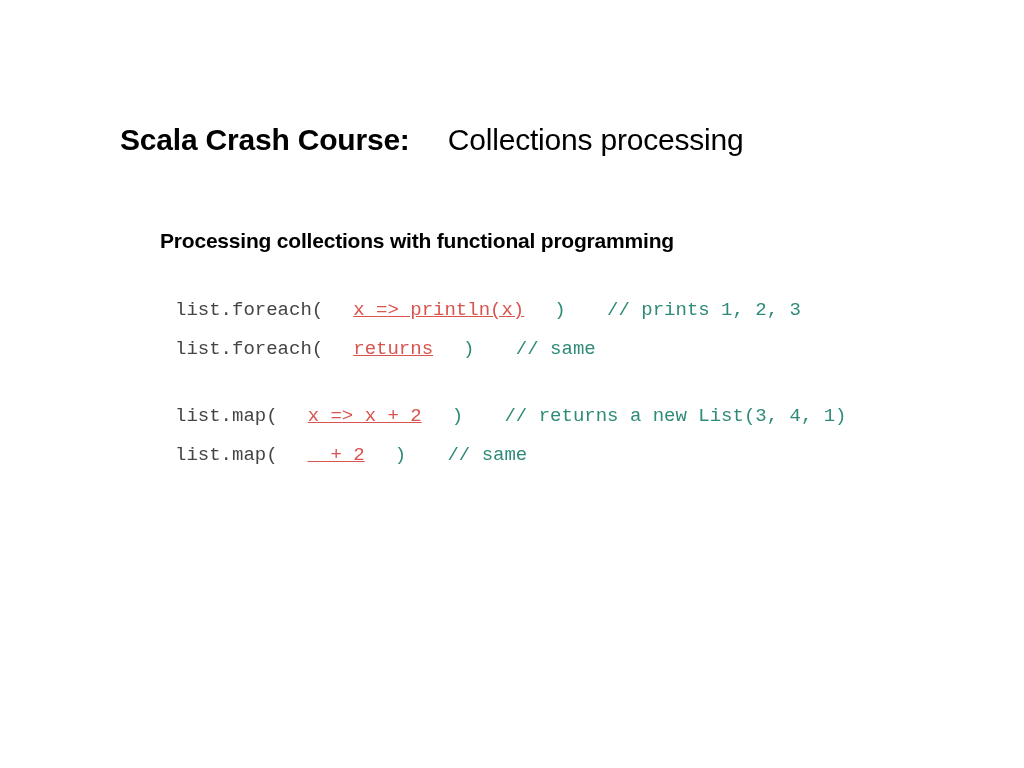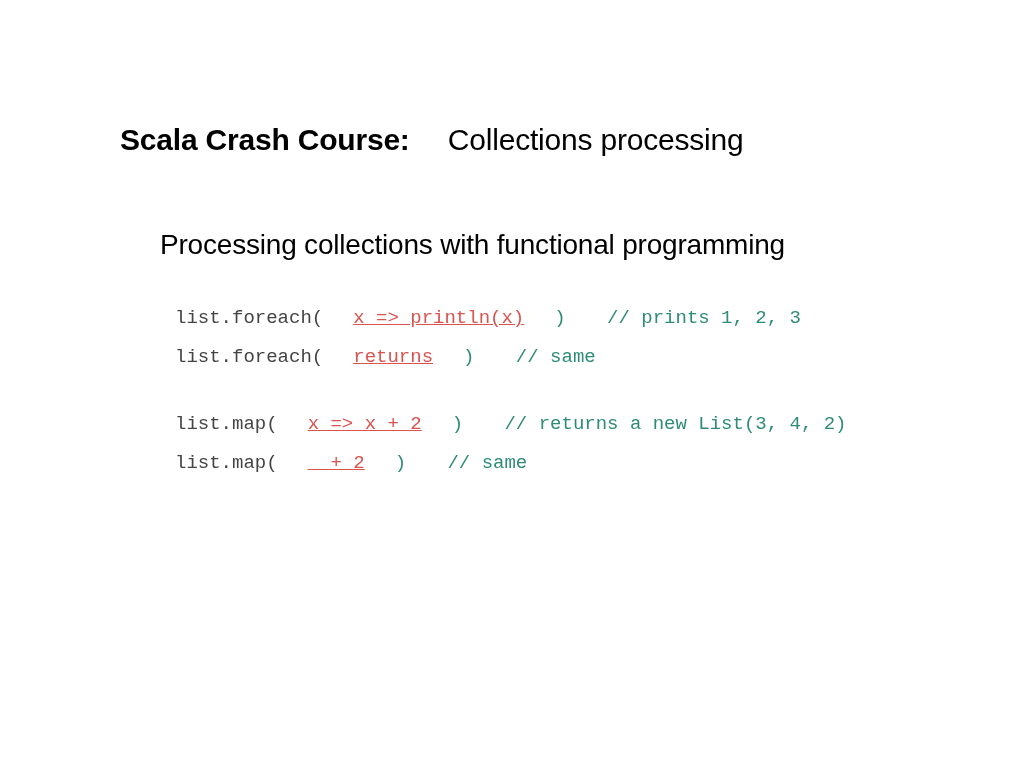--- a/index.html
+++ b/index.html
@@ -21,22 +21,22 @@
       margin-bottom: 72px;
       letter-spacing: -0.2px;
     }
     .title-line .bold {
       font-weight: 700;
     }
     .content {
       padding-left: 40px;
     }
     .subtitle {
-      font-size: 28px;
-      font-weight: 400;
+      font-size: 21px;
+      font-weight: 700;
       margin-bottom: 22px;
       letter-spacing: -0.2px;
     }
     .code-line {
       font-family: "Courier New", Courier, monospace;
       font-size: 19px;
       line-height: 1.0;
       margin-bottom: 20px;
       white-space: pre;
       color: #444;
@@ -58,16 +58,16 @@
 <div class="title-line"><span class="bold">Scala Crash Course:</span><span> Collections processing</span></div>
 
 <div class="content">
   <div class="subtitle">Processing collections with functional programming</div>
 
 
   <div class="code-line gap"><span>list.foreach(</span><span class="orange">x =&gt; println(x)</span><span class="teal">)</span><span class="teal"> // prints 1, 2, 3</span></div>
 
   <div class="code-line"><span>list.foreach(</span><span class="orange">returns</span><span class="teal">)</span><span class="teal"> // same</span></div>
 
-  <div class="code-line gap"><span>list.map(</span><span class="orange">x =&gt; x + 2</span><span class="teal">)</span><span class="teal"> // returns a new List(3, 4, 2)</span></div>
+  <div class="code-line gap"><span>list.map(</span><span class="orange">x =&gt; x + 2</span><span class="teal">)</span><span class="teal"> // returns a new List(3, 4, 1)</span></div>
 
   <div class="code-line"><span>list.map(</span><span class="orange">_ + 2</span><span class="teal">)</span><span class="teal"> // same</span></div>
 </div>
 
 </body></html>

